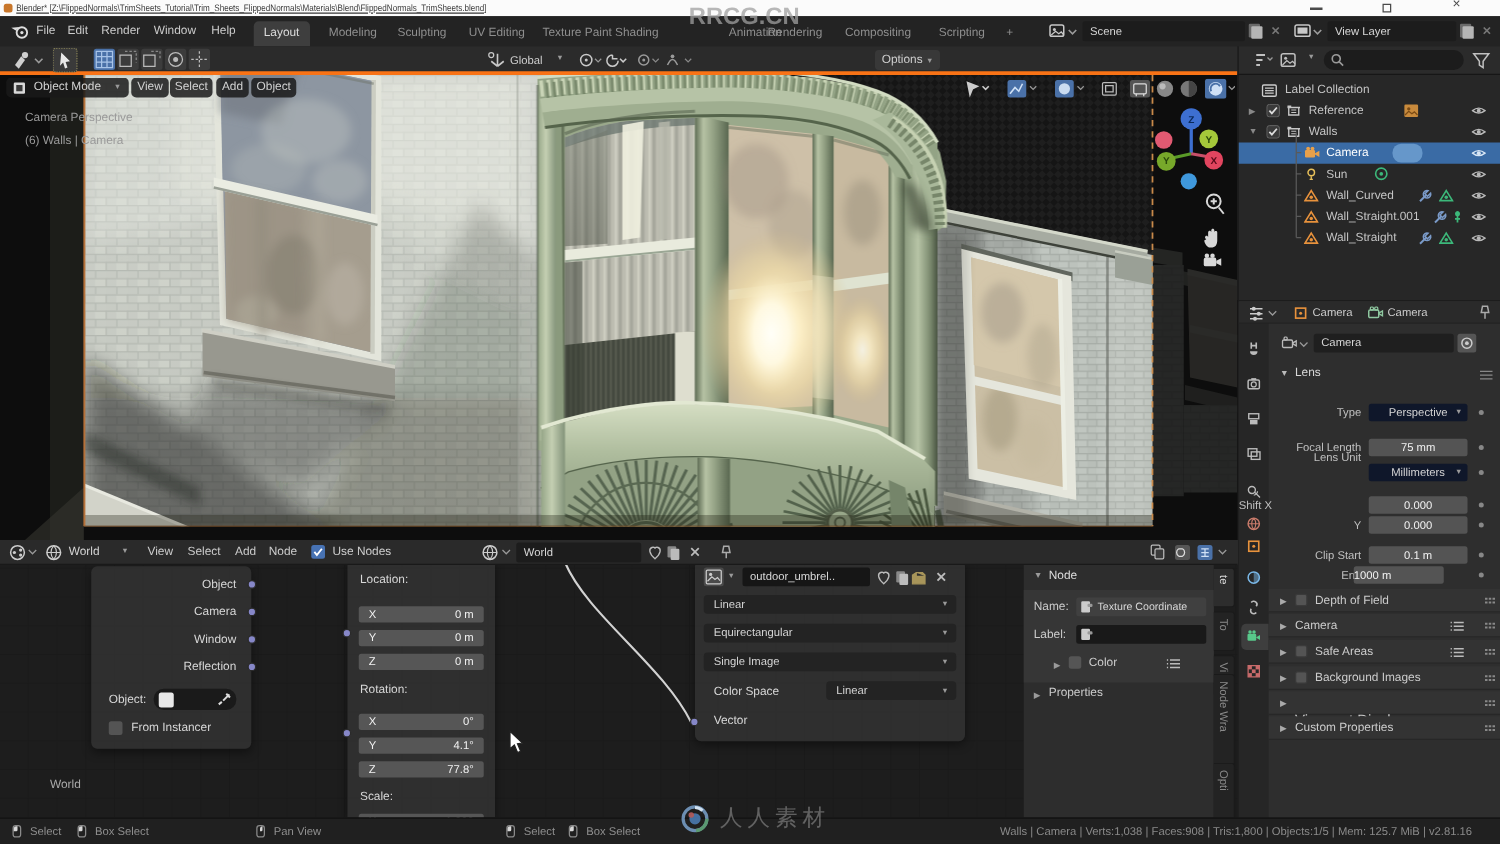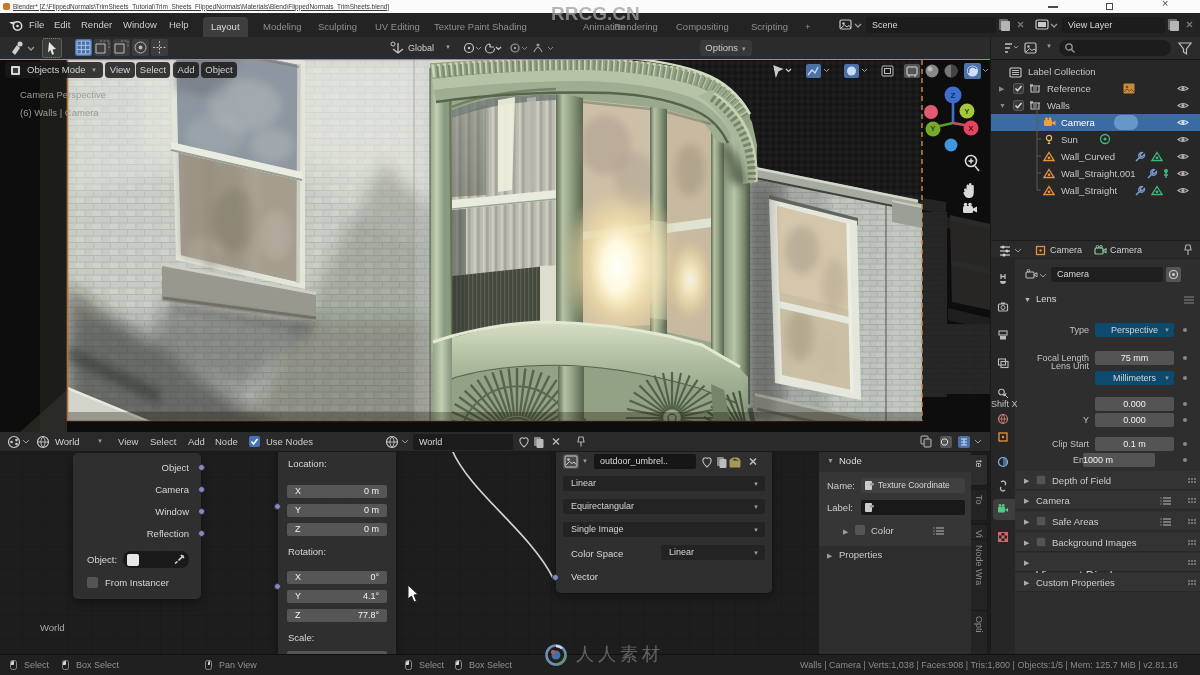--- a/index.html
+++ b/index.html
@@ -4,26 +4,26 @@
 font-family:"Liberation Sans",sans-serif;-webkit-font-smoothing:antialiased}
 *{box-sizing:border-box}
 .abs{position:absolute}
 #page{position:relative;width:1200px;height:675px}
 #titlebar{left:0;top:0;width:1200px;height:13px;background:#fbfbfb;color:#3a3a3a;font-size:7.5px}
 #titlebar .tt{position:absolute;left:13px;top:1.5px;text-decoration:underline;transform:scale(.86,1);transform-origin:0 0;white-space:nowrap}
 #menubar{left:0;top:13px;width:1200px;height:24px;background:#232323;color:#c8c8c8;font-size:9.5px}
 .mitem{position:absolute;top:6px;color:#cccccc}
 .tab{position:absolute;top:4px;height:20px;line-height:17px;padding:1px 8px;color:#8f8f8f;border-radius:4px 4px 0 0;font-size:9.5px}
 .tab.on{background:#3e3e3e;color:#dcdcdc}
-#toolrow{left:0;top:37px;width:990px;height:23px;background:#2b2b2b;border-bottom:1px solid #f97316}
+#toolrow{left:0;top:37px;width:990px;height:23px;background:#2b2b2b;border-bottom:3px solid #f97316}
 #outlhead{left:990px;top:37px;width:210px;height:23px;background:#2b2b2b;border-left:1px solid #1a1a1a;border-bottom:1px solid #161616}
 .btn{position:absolute;background:#282828;border-radius:3px;color:#cfcfcf;font-size:9.5px;text-align:center}
 .fieldL{position:absolute;background:#545454;border-radius:2px;color:#f2f2f2;font-size:9px;text-align:center}
 .fieldD{position:absolute;background:#1f1f1f;border-radius:2px;color:#d8d8d8;font-size:9px}
-.drop{position:absolute;background:#0c4a6e;border-radius:2px;color:#d5d5d5;font-size:9px}
+.drop{position:absolute;background:#0f172a;border-radius:2px;color:#d5d5d5;font-size:9px}
 .lbl{position:absolute;color:#c0c0c0;font-size:9px;white-space:nowrap}
 .carat{color:#9a9a9a;font-size:6px}
 #outliner{left:990px;top:60px;width:210px;height:180px;background:#272727;border-left:1px solid #1a1a1a;font-size:9.5px;color:#c5c5c5}
 #props{left:990px;top:240px;width:210px;height:414px;background:#2e2e2e;border-left:1px solid #1a1a1a;border-top:1px solid #1c1c1c;font-size:9px;color:#c0c0c0}
 #ptabs{position:absolute;left:0;top:18px;width:24px;height:396px;background:#262626}
 #viewport{left:0;top:60px;width:990px;height:372px;background:#0f0f0f;overflow:hidden}
 .vbtn{position:absolute;background:rgba(26,26,26,.85);border-radius:4px;color:#d2d2d2;font-size:9.5px;text-align:center;height:16px;line-height:16px}
 #nodeed{left:0;top:432px;width:990px;height:222px;overflow:hidden;background:#1d1d1d;
 background-image:linear-gradient(rgba(23,23,23,0) 22px,#1a1a1a 22px),linear-gradient(90deg,rgba(23,23,23,0) 22px,#1a1a1a 22px);
 background-size:23px 23px;font-size:9.5px;color:#cdcdcd}
@@ -426,21 +426,21 @@
           <line x1="51" y1="78.5" x2="51" y2="83.5"></line>
         </g>
 <path d="M44,110 c0,-2 2.5,-2 2.5,0 l0,-4 c0,-2 2.5,-2 2.5,0 l0,-1.5 c0,-2 2.5,-2 2.5,0 l0,1.5 c0,-1.5 2.3,-1.5 2.3,0 l0,6 c0,4 -1.5,6 -5,6 c-2.5,0 -3.5,-1 -4.8,-3.5 c-1,-2 -0.5,-3 1,-2.5 z" fill="#d8d8d8"></path>
 <g fill="#d8d8d8">
           <rect x="43" y="126" width="10" height="7" rx="1.5"></rect>
           <path d="M53,128.5 l4,-2 v6 l-4,-2 z"></path>
           <circle cx="45.5" cy="124.5" r="1.8"></circle>
           <circle cx="50" cy="124.5" r="1.8"></circle>
         </g>
 </svg>
-<div class="vbtn" style="left:5px;top:2px;width:98px;text-align:left"><span style="margin-left:22px">Objects Mode</span><span class="carat" style="position:absolute;right:6px;top:0">▼</span><svg style="position:absolute;left:4px;top:2px" width="13" height="13" viewBox="0 0 13 13">
+<div class="vbtn" style="left:5px;top:2px;width:98px;text-align:left"><span style="margin-left:22px">Object Mode</span><span class="carat" style="position:absolute;right:6px;top:0">▼</span><svg style="position:absolute;left:4px;top:2px" width="13" height="13" viewBox="0 0 13 13">
           <rect x="2" y="2" width="9" height="9" rx="1" fill="#d8d8d8"></rect>
           <rect x="4" y="4" width="5" height="5" fill="#3a3a3a"></rect>
         </svg></div>
 <div class="vbtn" style="left:105px;top:2px;width:30px">View</div>
 <div class="vbtn" style="left:136px;top:2px;width:34px">Select</div>
 <div class="vbtn" style="left:173px;top:2px;width:26px">Add</div>
 <div class="vbtn" style="left:201px;top:2px;width:36px">Object</div>
 <svg class="abs" style="left:770px;top:3px" width="218" height="16" viewBox="0 0 218 16">
 <g fill="none" stroke="#ccc" stroke-width="1.2">
           <path d="M4,3 l8,3 -4,2 -2,5 z" fill="#ccc"></path>

